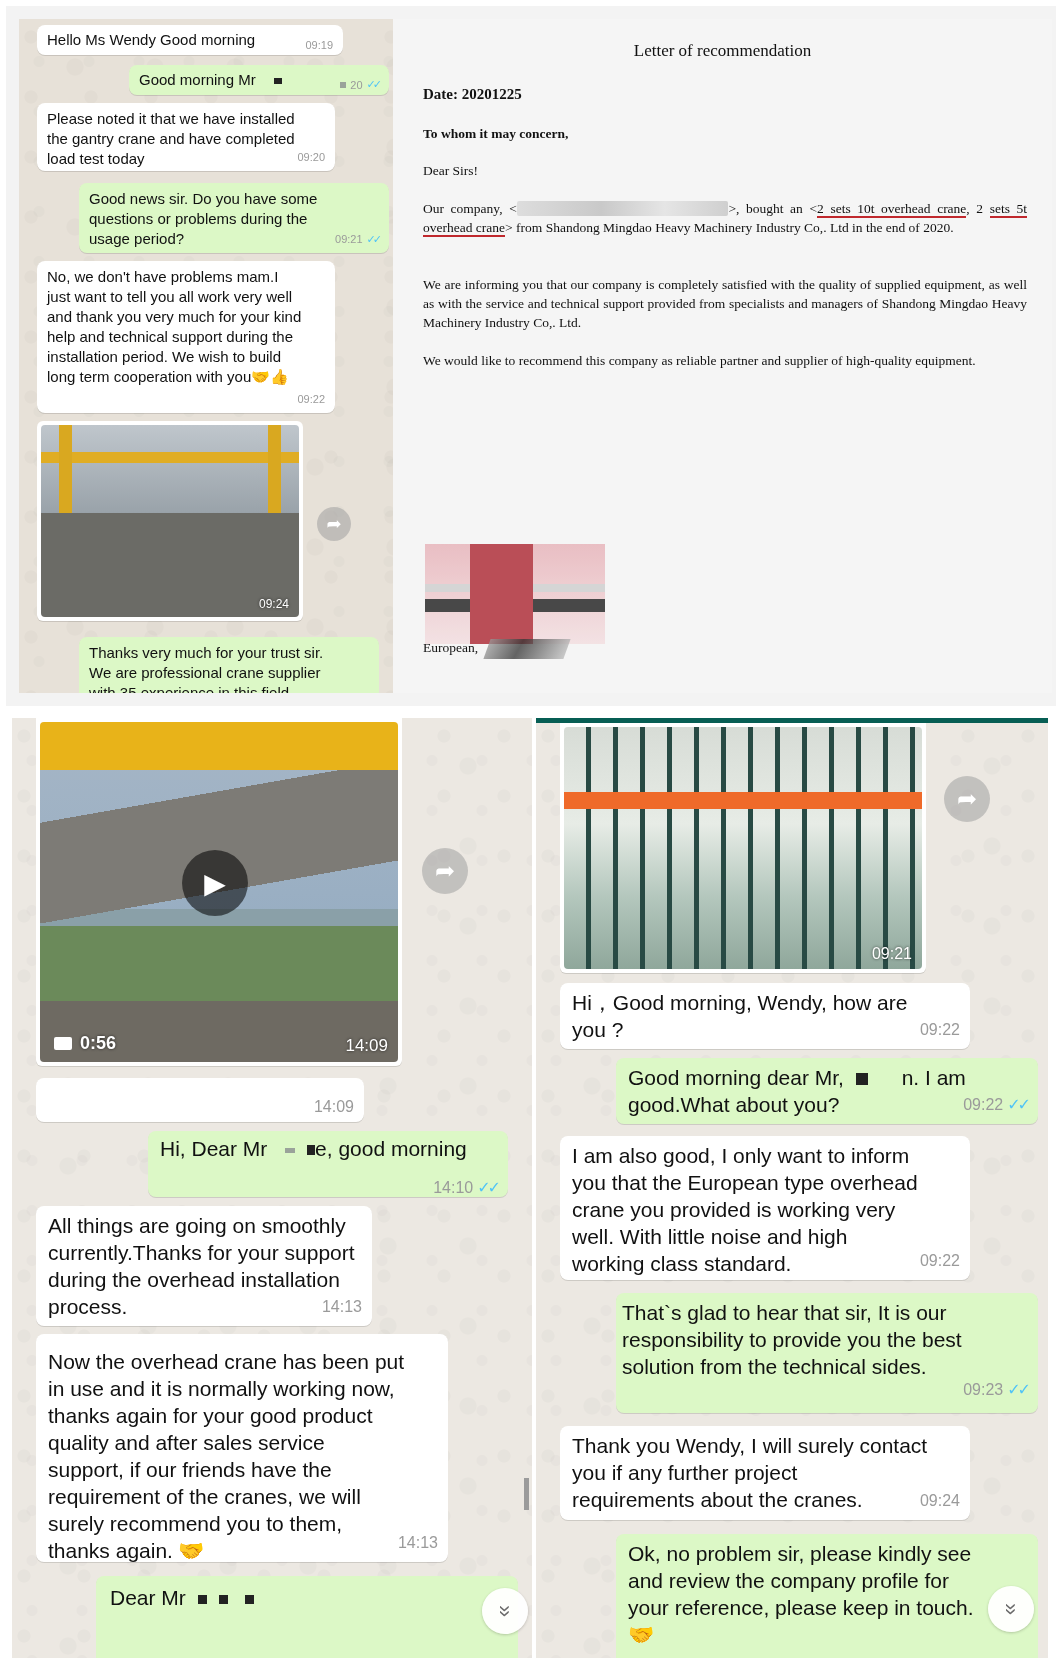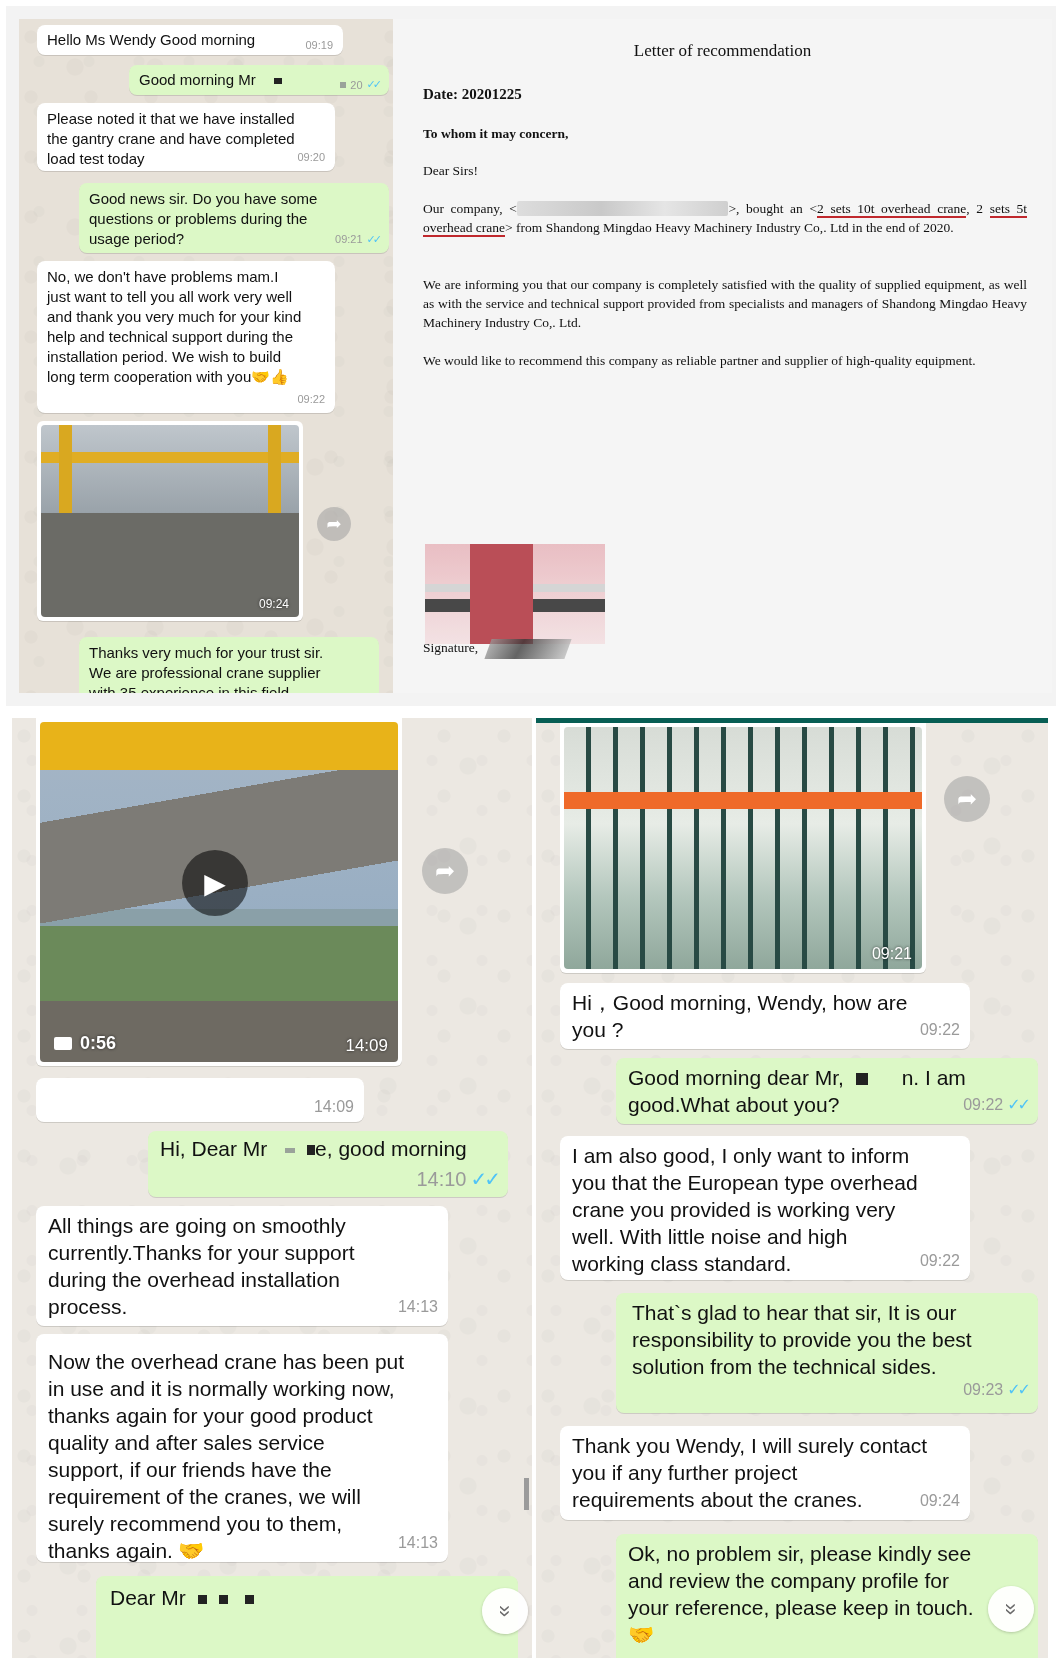--- a/index.html
+++ b/index.html
@@ -141,21 +141,21 @@
 
   <div style="position:absolute; left:32px; top:525px; width:180px; height:100px;
     background:
       linear-gradient(90deg, transparent 0 25%, #b0323c 25% 60%, transparent 60%),
       linear-gradient(180deg, transparent 0 55%, #2b2b2b 55% 68%, transparent 68%),
       linear-gradient(180deg, transparent 0 40%, #d0d0d0 40% 48%, transparent 48%),
       linear-gradient(180deg, #e8b5bb 0%, #f3dfe1 100%);
     opacity:0.85;"></div>
 
   <div class="p" style="top:619px;">
-    <span>Signature,</span>
+    <span>European,</span>
     <span style="display:inline-block; width:80px; height:20px; vertical-align:middle; background:linear-gradient(100deg,#999,#333 40%,#777 70%,#bbb); opacity:0.75; transform:skewX(-20deg); margin-left:6px;"></span>
   </div>
 </div>
 
 <div class="panel chat-bg" style="left:12px; top:718px; width:520px; height:940px; font-size:21px; background-color:#ece8e2;">
 
   <div class="media" style="left:24px; top:0px; width:366px; height:348px; border-radius:0 0 6px 6px;">
     <div class="img" style="background:
         linear-gradient(180deg, #e8b319 0 14%, transparent 14%),
         linear-gradient(170deg, transparent 0 25%, #7d7b76 25% 50%, transparent 50%),
@@ -178,27 +178,27 @@
   <div class="bubble in" style="left:24px; top:360px; width:328px; height:44px; padding:8px 12px;">
     <span class="meta" style="font-size:16px; bottom:6px;">
         <span>14:09</span>
       </span>
   </div>
 
   <div class="bubble out" style="left:136px; top:413px; width:360px; height:66px; padding:6px 12px;">
     <span class="txt" style="display:inline;">Hi, Dear Mr</span>
     <span class="redact light" style="width:10px;height:5px; margin-left:12px;"></span>
     <span class="redact" style="width:8px;height:10px; margin-left:6px;"></span><span>e, good morning</span>
-    <span class="meta" style="font-size:20px; bottom:6px;">
+    <span class="meta" style="font-size:16px; bottom:0;">
       <span>14:10</span>
       <span class="ticks">✓✓</span>
     </span>
   </div>
 
-  <div class="bubble in" style="left:24px; top:488px; width:412px; height:120px; padding:6px 12px; line-height:27px;">
+  <div class="bubble in" style="left:24px; top:488px; width:336px; height:120px; padding:6px 12px; line-height:27px;">
     <span class="txt">All things are going on smoothly
 currently.Thanks for your support
 during the overhead installation
 process.</span>
     <span class="meta" style="font-size:16px; bottom:6px;">
         <span>14:13</span>
       </span>
   </div>
 
   <div class="bubble in" style="left:24px; top:616px; width:412px; height:228px; padding:14px 12px; line-height:27px;">
@@ -267,21 +267,21 @@
     <span class="txt">I am also good, I only want to inform
 you that the European type overhead
 crane you provided is working very
 well. With little noise and high
 working class standard.</span>
     <span class="meta" style="font-size:16px; bottom:6px;">
         <span>09:22</span>
       </span>
   </div>
 
-  <div class="bubble out" style="left:80px; top:575px; width:422px; height:120px; padding:6px 16px; line-height:27px;">
+  <div class="bubble out" style="left:80px; top:575px; width:422px; height:120px; padding:6px 6px; line-height:27px;">
     <span class="txt">That`s glad to hear that sir, It is our
 responsibility to provide you the best
 solution from the technical sides.</span>
     <span class="meta" style="font-size:16px; bottom:10px;">
       <span>09:23</span>
       <span class="ticks">✓✓</span>
     </span>
   </div>
 
   <div class="bubble in" style="left:24px; top:708px; width:410px; height:94px; padding:6px 12px; line-height:27px;">

